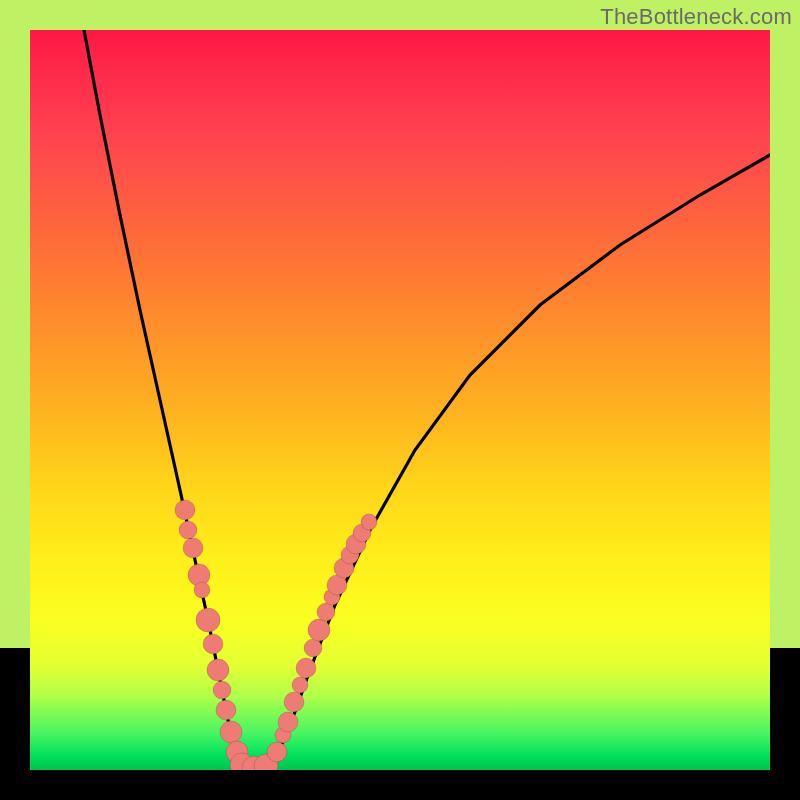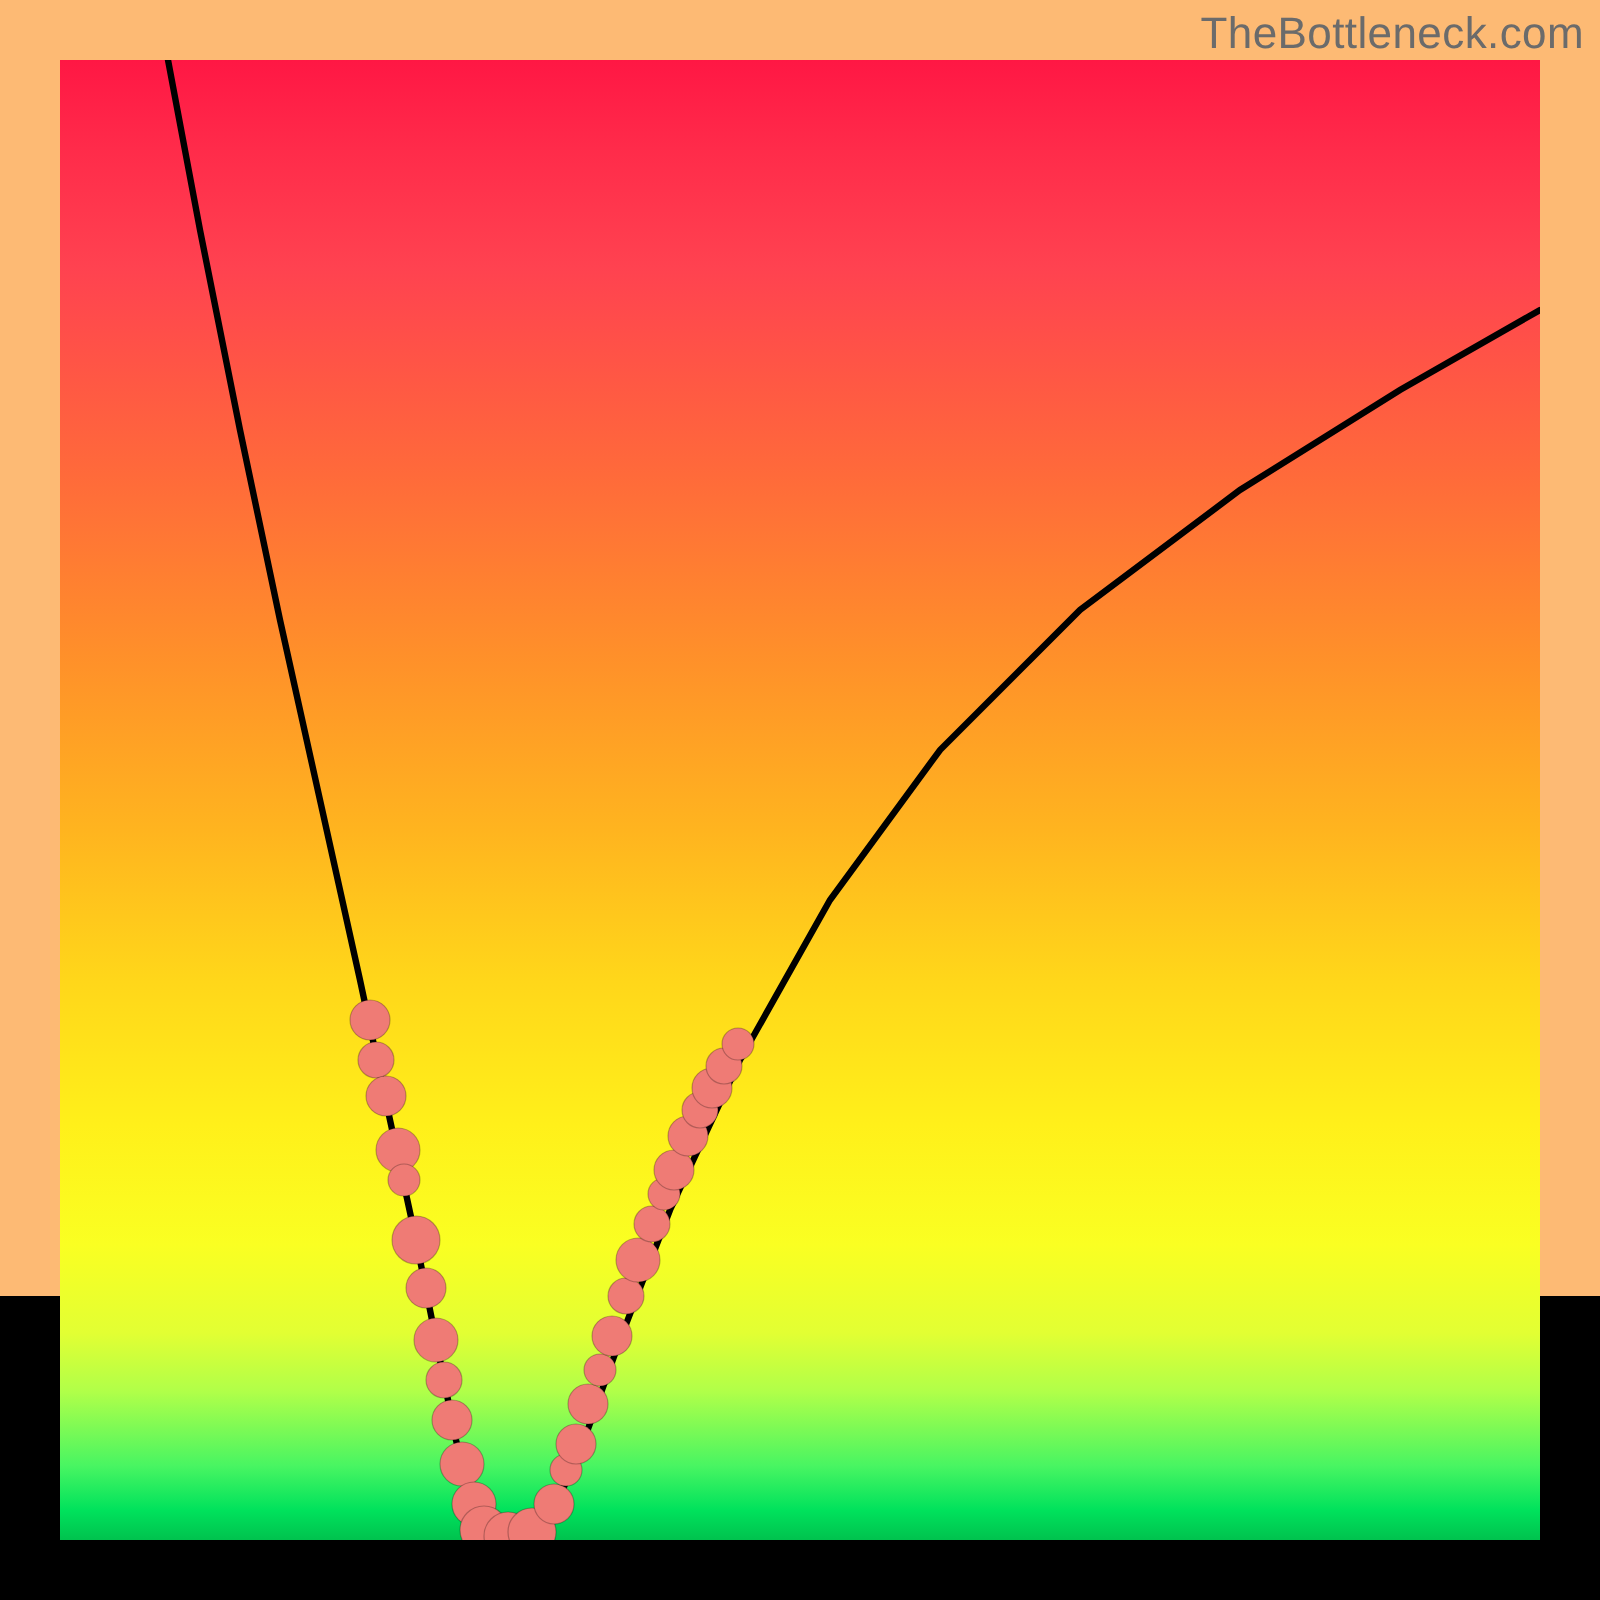--- a/index.html
+++ b/index.html
@@ -10,21 +10,21 @@
     background: #000;
     overflow: hidden;
     font-family: Arial, Helvetica, sans-serif;
   }
   .frame {
     position: absolute;
     left: 0;
     top: 0;
     width: 800px;
     height: 648px;
-    background: #fdba74;
+    background: #bef264;
   }
   .plot {
     position: absolute;
     left: 30px;
     top: 30px;
     width: 740px;
     height: 740px;
     
     background: linear-gradient(to bottom,
       #ff1744 0%,

